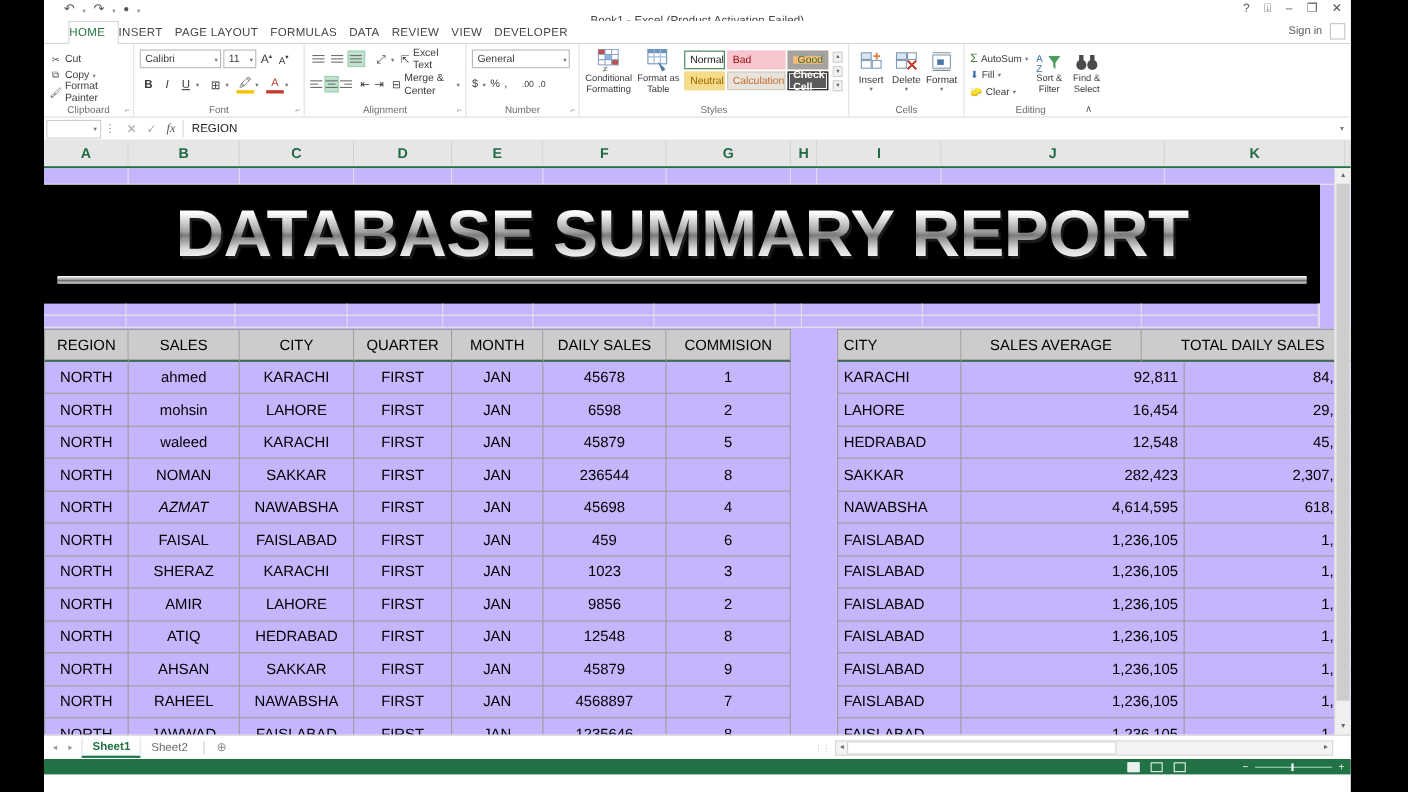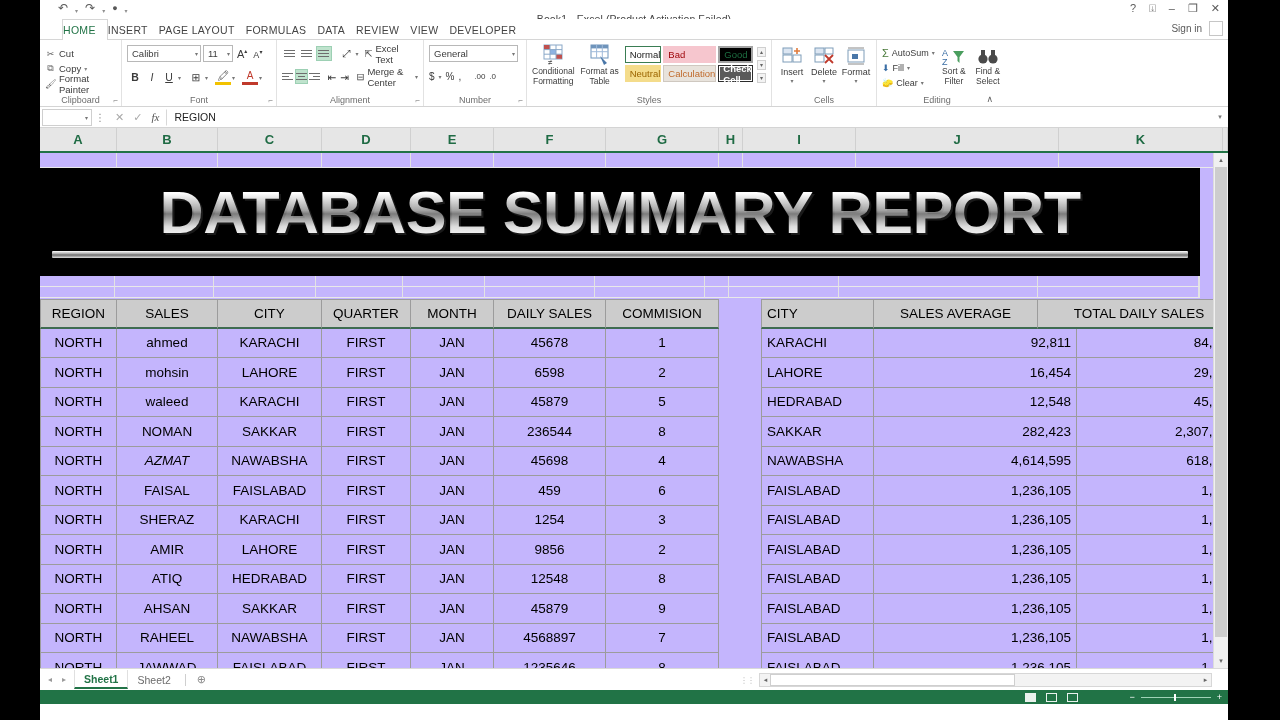--- a/index.html
+++ b/index.html
@@ -146,21 +146,21 @@
   .stylebtns { display:flex; align-items:flex-start; gap:4px; padding-top:2px;}
   .cfbtn { width:46px; text-align:center; font-size:8.5px; line-height:9.5px; color:#3b3b3b;}
   .cficon { width:26px;height:22px;margin:0 auto 1px auto; position:relative;}
   .gallery { display:grid; grid-template-columns: repeat(3, 1fr); gap:2px; width:132px; margin-top:2px;}
   .scell {
     height:17px; font-size:9.5px; display:flex; align-items:center; padding-left:4px;
     border:1px solid #cfcfcf; background:#fff;
   }
   .s-normal { background:#fff; border:1px solid #3a7d53; color:#222; }
   .s-bad { background:#f6c6ce; border:1px solid #f6c6ce; color:#9c0006;}
-  .s-good { background:#000000; border:2px solid #a3a3a3; color:#1d6f42;text-align:right;}
+  .s-good { background:#fdba74; border:5px solid #a3a3a3; color:#1d6f42;text-align:right;}
   .s-neutral { background:#f4dc8b; border:1px solid #f4dc8b; color:#9c6500;}
   .s-calc { background:#e8e3dc; border:1px solid #cfc8c0; color:#c06a2b;}
   .s-check { background:#5a5a5a; border:1px solid #2b2b2b; color:#fff; font-weight:bold; box-shadow: inset 0 0 0 1px #fff;}
   .gscroll { width:10px; display:flex; flex-direction:column; justify-content:space-between; height:36px; margin-top:3px;}
   .gscroll div { border:1px solid #cfcfcf; background:#f3f3f3; height:10px; font-size:6px; text-align:center; line-height:9px; color:#666;}
 
   
   .g-cells { width: 105px; }
   .cellbtns { display:flex; gap:2px; padding-top:3px;}
   .cbtn { width:32px; text-align:center; font-size:9px; color:#3b3b3b;}
@@ -769,21 +769,21 @@
             <div class="tc c" style="width: 83px;">JAN</div>
             <div class="tc c" style="width: 112px;">459</div>
             <div class="tc c" style="width: 113px;">6</div>
           </div>
           <div class="trow">
             <div class="tc c" style="width: 77px;">NORTH</div>
             <div class="tc c" style="width: 101px;">SHERAZ</div>
             <div class="tc c" style="width: 104px;">KARACHI</div>
             <div class="tc c" style="width: 89px;">FIRST</div>
             <div class="tc c" style="width: 83px;">JAN</div>
-            <div class="tc c" style="width: 112px;">1254</div>
+            <div class="tc c" style="width: 112px;">1023</div>
             <div class="tc c" style="width: 113px;">3</div>
           </div>
           <div class="trow">
             <div class="tc c" style="width: 77px;">NORTH</div>
             <div class="tc c" style="width: 101px;">AMIR</div>
             <div class="tc c" style="width: 104px;">LAHORE</div>
             <div class="tc c" style="width: 89px;">FIRST</div>
             <div class="tc c" style="width: 83px;">JAN</div>
             <div class="tc c" style="width: 112px;">9856</div>
             <div class="tc c" style="width: 113px;">2</div>

